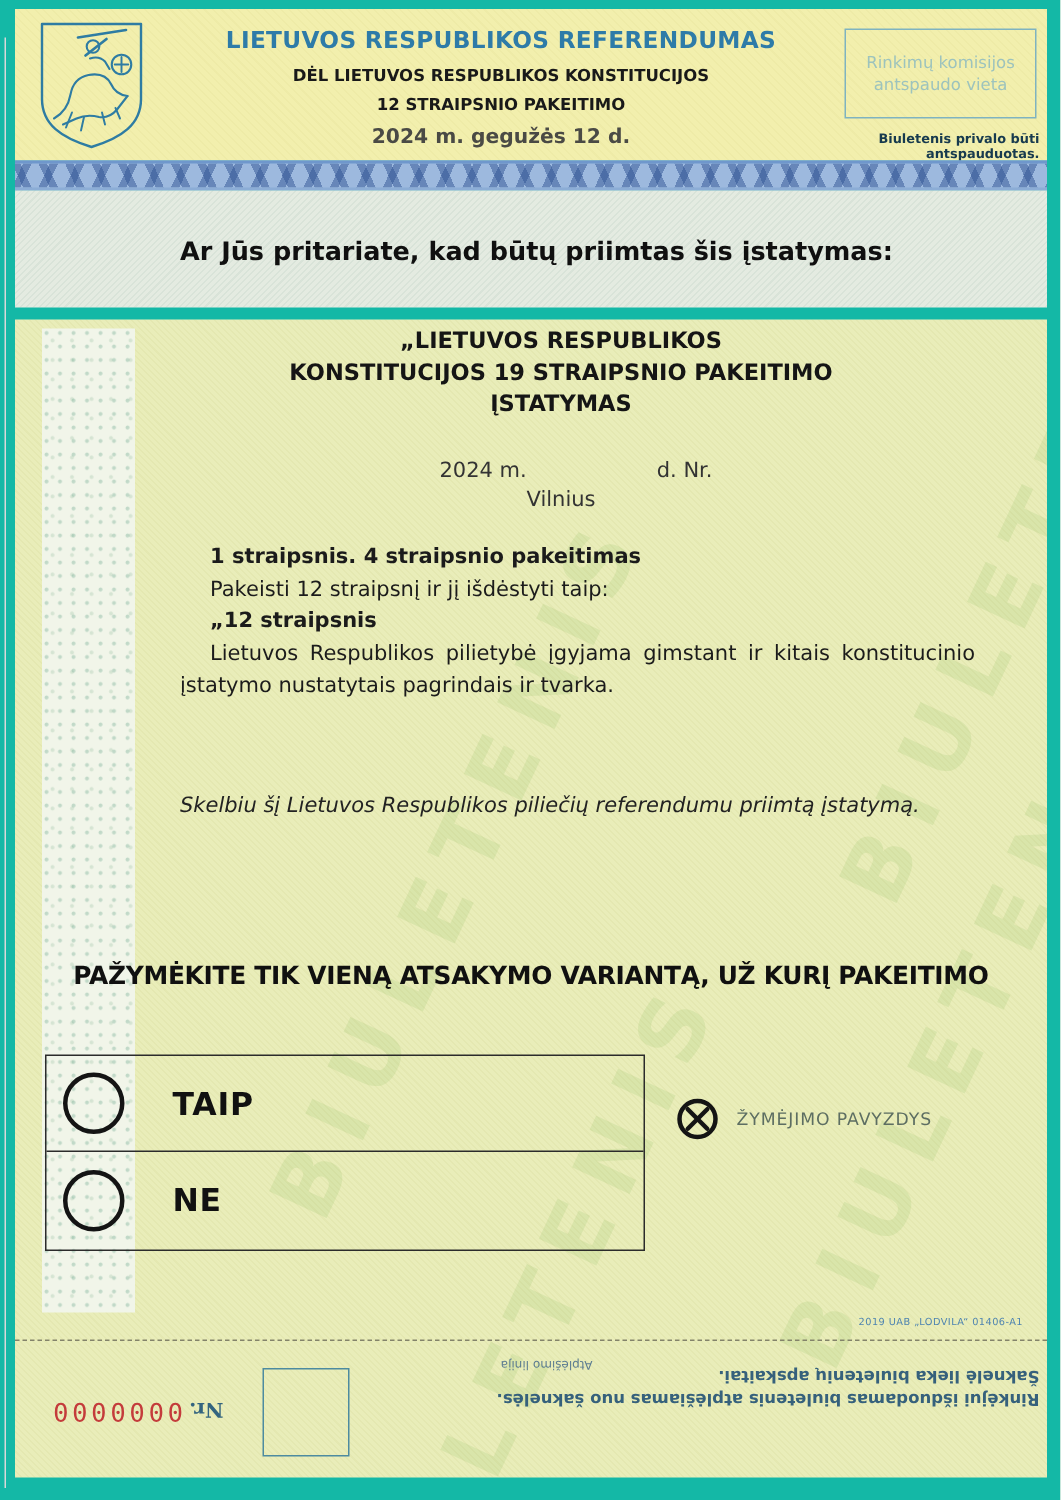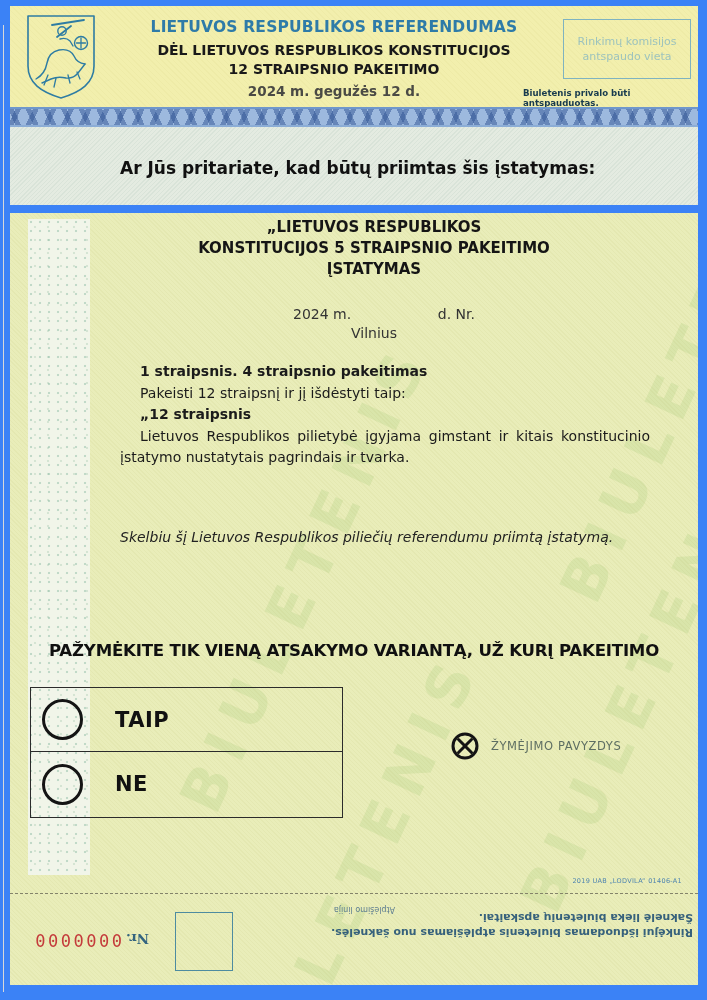--- a/index.html
+++ b/index.html
@@ -1,36 +1,36 @@
 <!DOCTYPE html>
 <html><head>
 <meta charset="utf-8">
 <style>
   * { margin:0; padding:0; box-sizing:border-box; }
   html,body { background:#fbfbfb; }
   body { font-family:"DejaVu Sans", sans-serif; }
   .page {
-    position:relative; width:707px; height:1000px; background:#3b82f6;
+    position:relative; width:707px; height:1000px; background:#14b8a6;
     margin:0 auto; overflow:hidden; outline:1px solid #e3e3e3;
   }
   .page::before{ content:""; position:absolute; left:3px; top:25px; bottom:8px; width:1px; background:#d8d8d8; }
   .ballot { position:absolute; left:10px; right:9px; top:6px; bottom:15px; }
 
   
   .header { position:absolute; left:0; right:0; top:0; height:101px; background:#f2efad;
     background-image:repeating-linear-gradient(45deg, rgba(170,160,60,.05) 0 1px, transparent 1px 4px); }
   .coa { position:absolute; left:14px; top:7px; width:74px; height:88px; }
   .header-center { position:absolute; left:130px; right:170px; top:12px; text-align:center; }
   .ht1 { color:#2e7ba8; font-weight:bold; font-size:15.5px; letter-spacing:.2px; margin-bottom:5px; }
-  .ht2, .ht3 { color:#191919; font-weight:bold; font-size:14px; line-height:19px; }
+  .ht2, .ht3 { color:#191919; font-weight:bold; font-size:11px; line-height:19px; }
   .hdate { color:#4a4a45; font-size:13.5px; font-weight:600; margin-top:4px;text-align:center; }
   .stampbox { position:absolute; right:7px; top:13px; width:128px; height:60px;
     border:1px solid #7fb3c0; display:flex; align-items:center; justify-content:center; text-align:center; }
   .stampbox span { color:#9dc3bd; font-size:11px; line-height:15px; }
-  .stampnote { position:absolute; right:5px; top:82px; width:170px; text-align:left;
+  .stampnote { position:absolute; right:5px; top:82px; width:170px; text-align:right;
     color:#173a4e; font-weight:bold; font-size:8.6px; }
 
   
   .band { position:absolute; left:0; right:0; top:101px; height:20px; background-color:#9db9de;
     background-image:
       repeating-linear-gradient(115deg, rgba(49,84,148,0) 0 5px, rgba(49,84,148,.50) 5px 10px, rgba(49,84,148,0) 10px 16px),
       repeating-linear-gradient(65deg, rgba(49,84,148,0) 0 5px, rgba(49,84,148,.50) 5px 10px, rgba(49,84,148,0) 10px 16px);
     border-top:2px solid #6f97cc; border-bottom:2px solid #8cadd6; }
 
   
@@ -59,21 +59,21 @@
     line-height:21.5px; color:#1b1b1b; }
   .lawtext .bold { font-weight:bold; }
   .lawtext .just { text-align:justify; text-indent:20px; }
   .proclaim { position:absolute; left:110px; right:48px; top:316px; font-style:italic; font-size:14px; color:#222; }
   .signature { position:absolute; left:110px; top:352px; font-size:14px; color:#222; }
 
   .instruction { position:absolute; left:0; right:0; top:428px; text-align:center;
     font-weight:bold; font-size:16.6px; letter-spacing:-.2px; color:#101010; }
 
   
-  .answerbox { position:absolute; left:20px; top:474px; width:313px; height:131px;
+  .answerbox { position:absolute; left:20px; top:490px; width:400px; height:131px;
     border:1.5px solid #2b2b2b; }
   .optrow { position:relative; height:64px; display:flex; align-items:center; }
   .optrow.first { border-bottom:1.5px solid #2b2b2b; }
   .optcircle { width:41px; height:41px; border:3px solid #141414; border-radius:50%;
     margin-left:11px; flex:0 0 auto; }
   .optlabel { font-weight:bold; font-size:21px; color:#111; margin-left:32px; letter-spacing:.5px; }
 
   
   .sample-icon { position:absolute; left:440px; top:518px; width:30px; height:30px; }
   .sample-label { position:absolute; left:481px; top:526px; font-size:11.5px; letter-spacing:.6px; color:#5d6e62; }
@@ -136,21 +136,21 @@
     <div class="bodysec">
       <div class="wm" style="left:420px; top:120px;">BIULETENIS</div>
       <div class="wm" style="left:40px;  top:330px;">BIULETENIS</div>
       <div class="wm" style="left:380px; top:430px;">BIULETENIS</div>
       <div class="wm" style="left:90px;  top:640px;">BIULETENIS</div>
 
       <div class="strip"></div>
 
       <div class="lawtitle">
         <div>„LIETUVOS RESPUBLIKOS</div>
-        <div>KONSTITUCIJOS 5 STRAIPSNIO PAKEITIMO</div>
+        <div>KONSTITUCIJOS 19 STRAIPSNIO PAKEITIMO</div>
         <div>ĮSTATYMAS</div>
       </div>
 
       <div class="dateline">
         <span>2024 m.</span>
         <span>d. Nr.</span>
       </div>
       <div class="city">Vilnius</div>
 
       <div class="lawtext">

